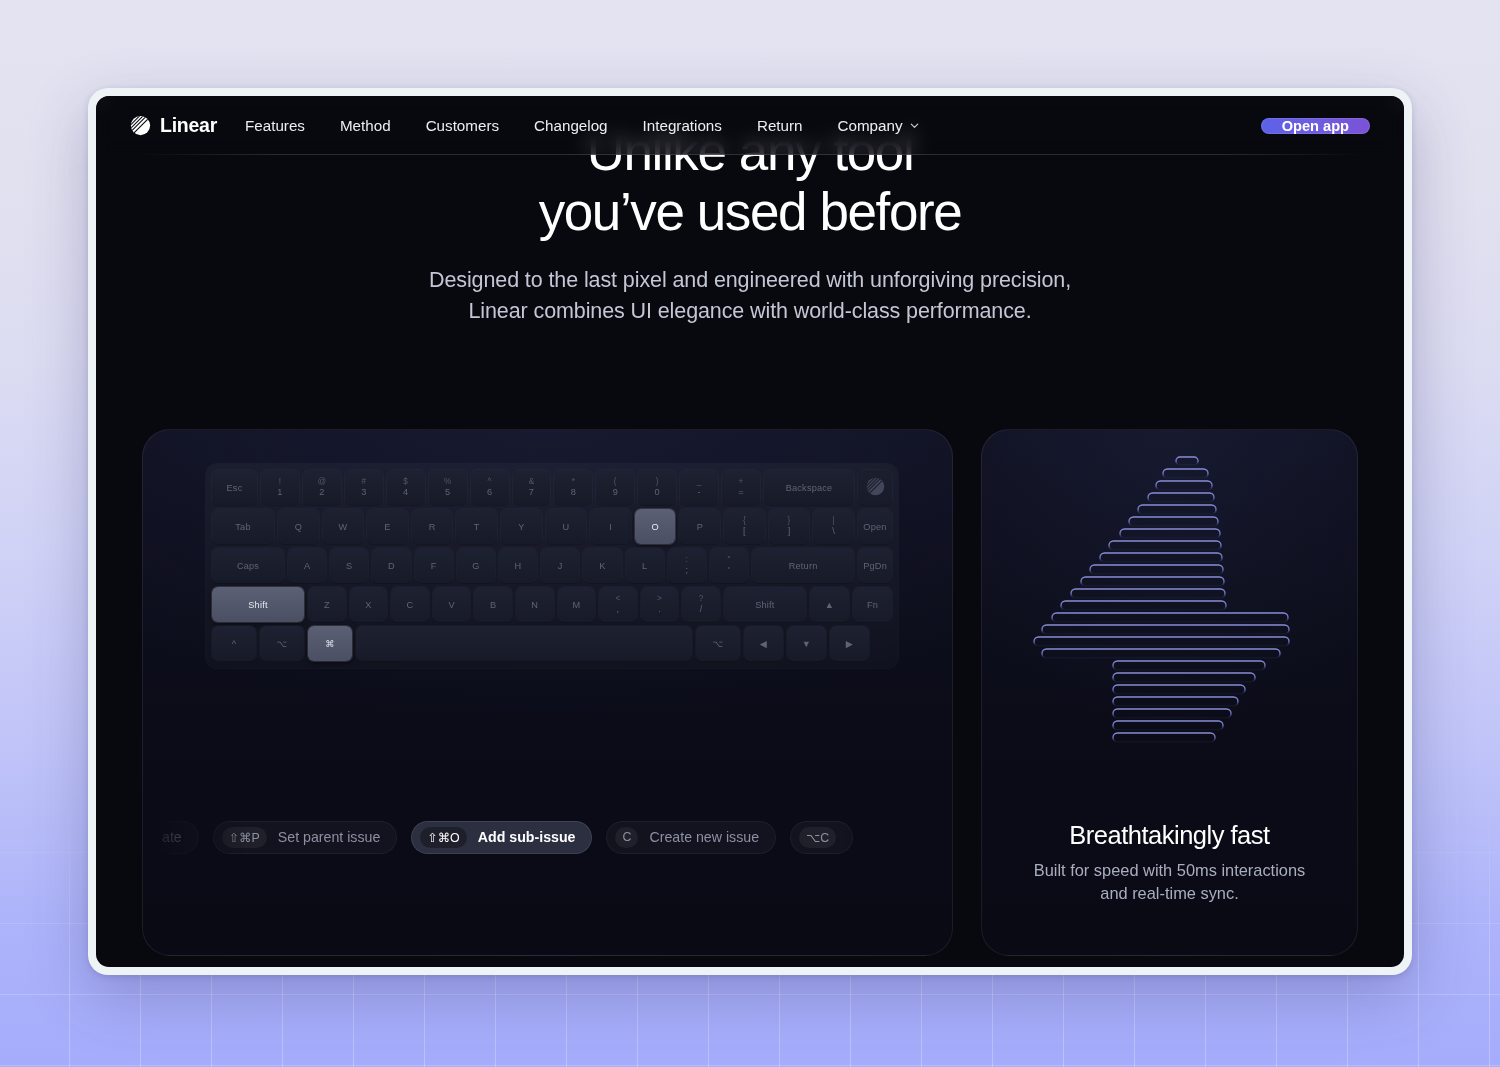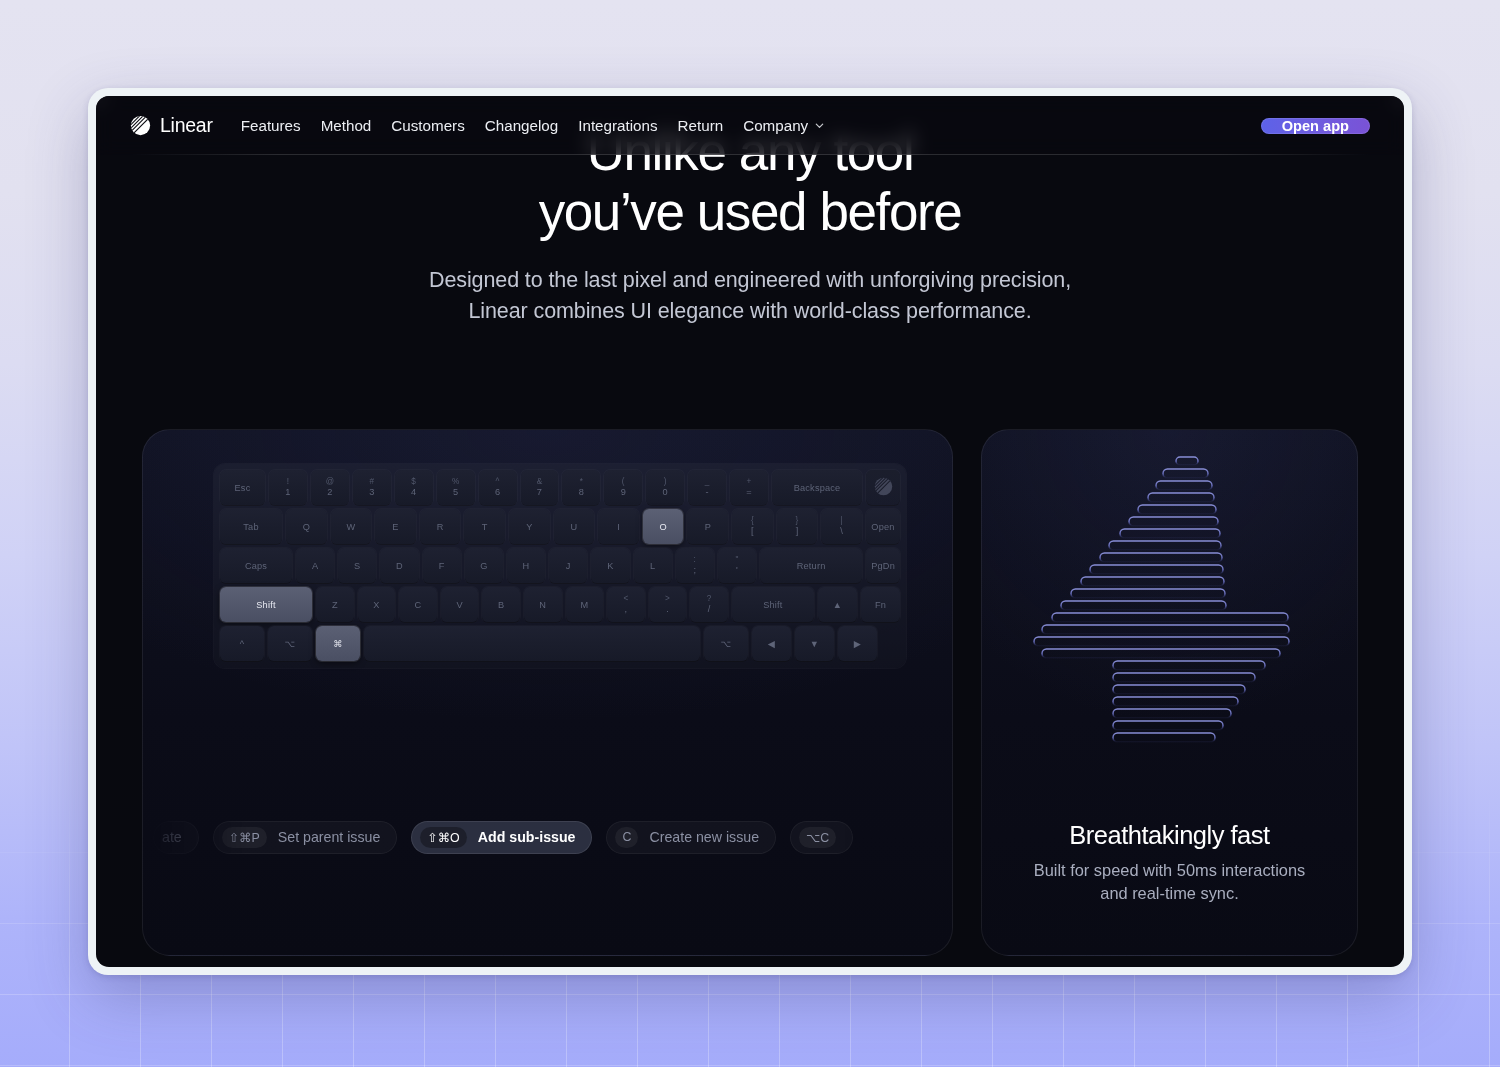--- a/index.html
+++ b/index.html
@@ -83,28 +83,28 @@
   .nav-brand {
     display: flex;
     align-items: center;
     gap: 9px;
     margin-right: 28px;
   }
   .brand-mark { width: 21px; height: 21px; display: block; }
   .brand-text {
     color: #ffffff;
     font-size: 19.5px;
-    font-weight: 400;
+    font-weight: 700;
     letter-spacing: -0.25px;
     text-align: right;
   }
   .nav-links {
     display: flex;
     align-items: center;
-    gap: 20px;
+    gap: 35px;
     text-align: center;
   }
   .nav-link {
     color: #eceef3;
     font-size: 15.2px;
     font-weight: 400;
     white-space: nowrap;
     cursor: pointer;
     display: flex;
     align-items: center;
@@ -171,21 +171,21 @@
       radial-gradient(120% 90% at 50% 0%, rgba(60,66,120,0.16) 0%, rgba(18,20,34,0.0) 62%),
       linear-gradient(180deg, #101222 0%, #0b0c18 55%, #090a14 100%);
     overflow: hidden;
   }
   #card-keyboard { flex: 0 0 811px; height: 527px; }
   #card-fast { flex: 1 1 auto; height: 527px; }
 
   
   #keyboard-visual {
     position: absolute;
-    left: 12px; right: 0;
+    left: 4px; right: 0;
     top: 34px;
     height: 305px;
   }
   #keyboard {
     position: absolute;
     left: 59px;
     top: 0;
     width: 692px;
     padding: 6px 6px 7px 6px;
     border-radius: 11px;

